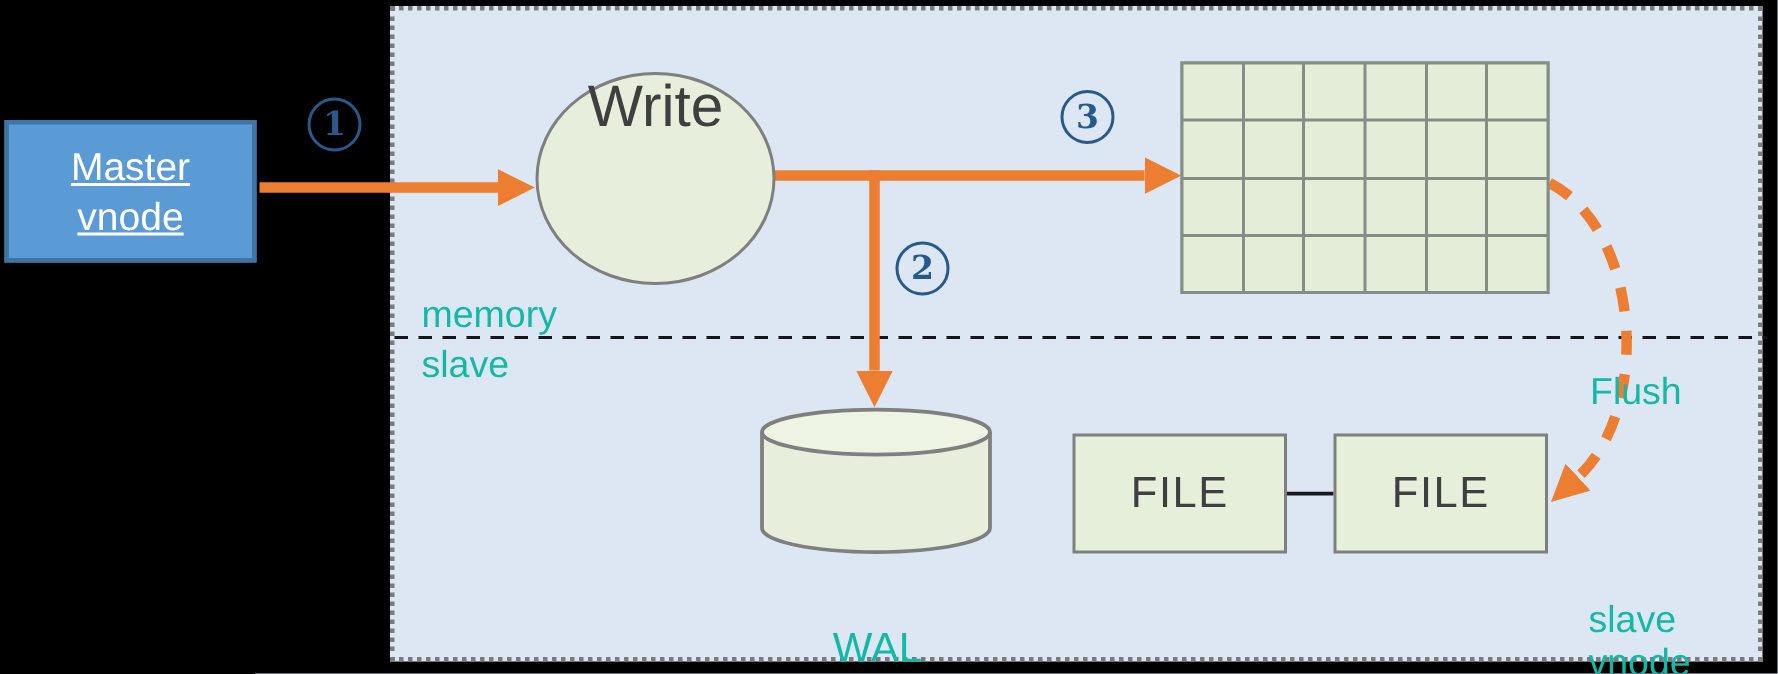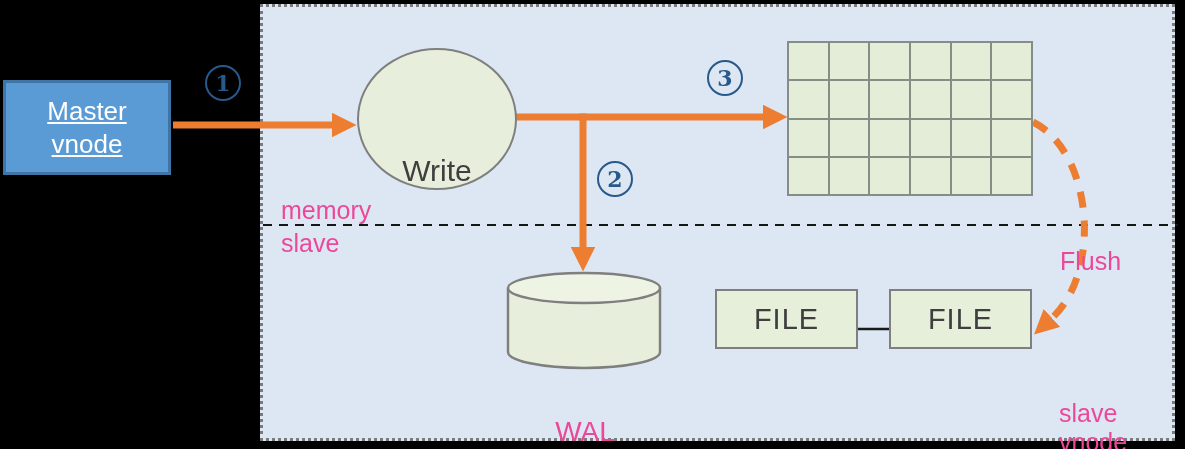--- a/index.html
+++ b/index.html
@@ -22,51 +22,51 @@
     background:#5b9bd5;border:3px solid #3f75a4;box-sizing:border-box;
     display:flex;align-items:center;justify-content:center;
     color:#ffffff;font-size:26px;line-height:1.25;text-align:center;
     white-space:pre-line;
     text-decoration:underline;
   }
   
   .write-ellipse{
     left:357px;top:48px;width:160px;height:142px;border-radius:50%;
     background:#e7efdc;border:2.5px solid #7f7f7f;box-sizing:border-box;
-    display:flex;align-items:flex-end;justify-content:center;
-    color:#3f3f3f;font-size:30px;
+    display:flex;align-items:flex-start;justify-content:center;
+    color:#3f3f3f;font-size:39px;
   }
   
   .memtable{
     left:787px;top:41px;width:246px;height:155px;
     background:#868c86;border:1px solid #868c86;box-sizing:border-box;
     display:grid;gap:2px;padding:1px;
   }
   .memtable .cell{background:#e3edd8;}
   
   .file-box{
-    width:143px;height:60px;background:#e6efda;
+    width:143px;height:80px;background:#e6efda;
     border:2.5px solid #7f7f7f;box-sizing:border-box;
     display:flex;align-items:center;justify-content:center;
     color:#3f3f3f;font-size:29px;letter-spacing:1px;
   }
   .file-1{left:715px;top:289px;}
   .file-2{left:889px;top:289px;}
   
   .step{
     width:36px;height:36px;border-radius:50%;
     border:2.5px solid #27598a;box-sizing:border-box;
     color:#27598a;font-family:"DejaVu Serif", serif;font-weight:600;font-size:22px;
     display:flex;align-items:center;justify-content:center;
   }
   .step-1{left:205px;top:65px;}
   .step-2{left:597px;top:161px;}
   .step-3{left:707px;top:60px;}
   
-  .lbl{color:#ec4899;font-size:25px;}
+  .lbl{color:#14b8a6;font-size:25px;}
   .lbl-memory{left:281px;top:196px;}
   .lbl-disk{left:281px;top:229px;}
   .lbl-flush{left:1060px;top:247px;}
   .lbl-slave{left:1028px;top:399px;margin-left:31px;}
   .lbl-wal{left:539px;top:396px;width:92px;text-align:center;font-size:28px;margin-top:20px;}
   svg.overlay{left:0;top:0;pointer-events:none;}
 </style>
 </head>
 <body>
 

